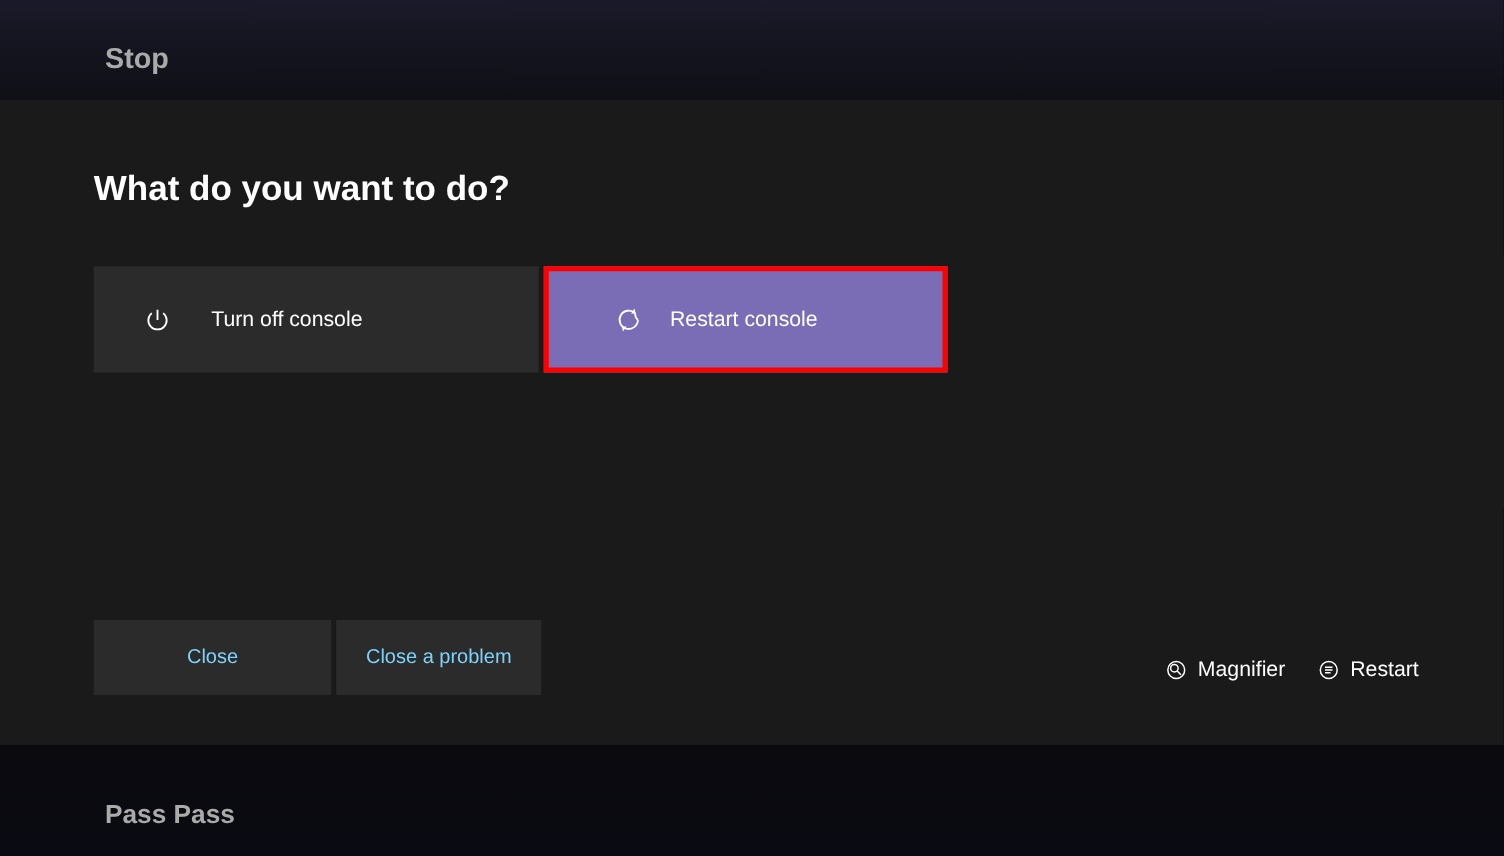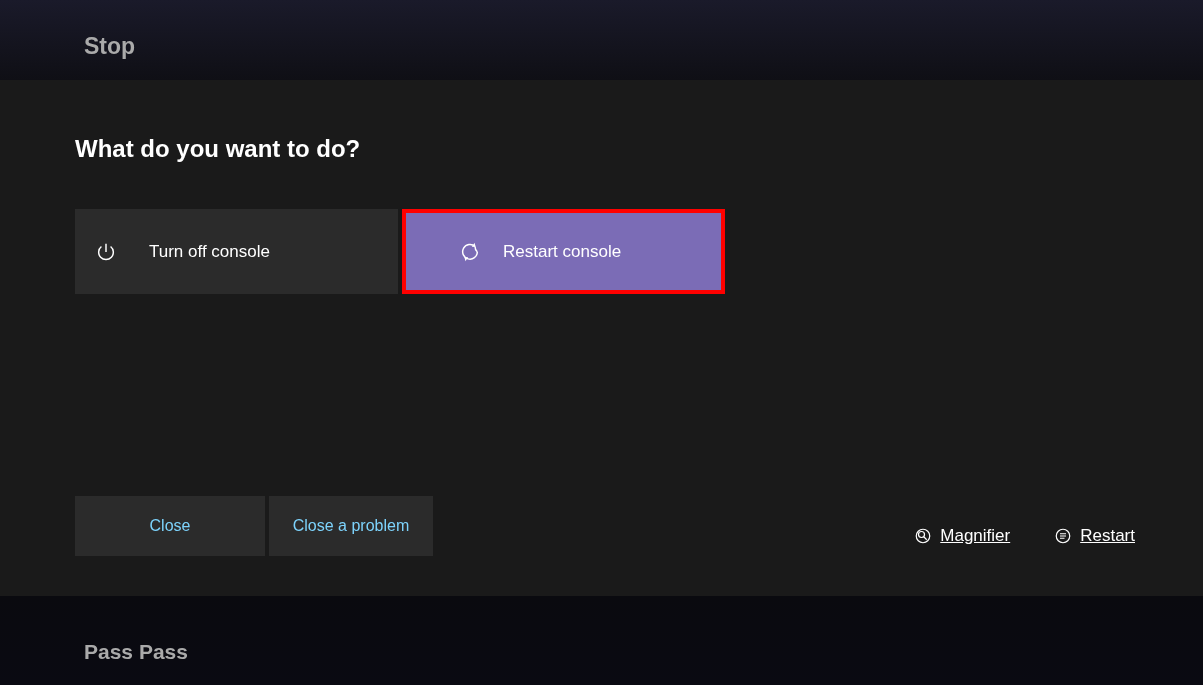--- a/index.html
+++ b/index.html
@@ -35,38 +35,38 @@
     .dialog {
       position: absolute;
       top: 80px;
       left: 0;
       right: 0;
       height: 516px;
       background: #1a1a1a;
       padding: 55px 75px 40px 75px;
     }
     .dialog-title {
-      font-size: 24px;
+      font-size: 28px;
       font-weight: 700;
       color: #fff;
       margin-bottom: 46px;
     }
     .tile-grid {
       display: flex;
       flex-wrap: wrap;
       gap: 4px;
       margin-bottom: 78px;
     }
     .tile {
-      width: 323px;
+      width: 356px;
       height: 85px;
       background: #2b2b2b;
       display: flex;
       align-items: center;
-      padding-left: 18px;
+      padding-left: 38px;
       cursor: pointer;
     }
     .tile.selected {
       width: 323px;
       height: 85px;
       background: #7b6cb6;
       border: 4px solid #ff0000;
       padding-left: 51px;
     }
     .tile-icon {
@@ -112,24 +112,23 @@
     .btn.close {
       width: 190px;
       padding: 0;
     }
     .btn.report {
       width: 164px;
       padding: 0;
     }
     .accessibility {
       display: flex;
-      gap: 44px;
+      gap: 26px;
       align-items: center;
       margin-top: 20px;
-      text-decoration: underline;
     }
     .a11y-item {
       display: flex;
       align-items: center;
       gap: 8px;
       font-size: 17px;
       color: #fff;
       cursor: pointer;
     }
     .a11y-icon {

